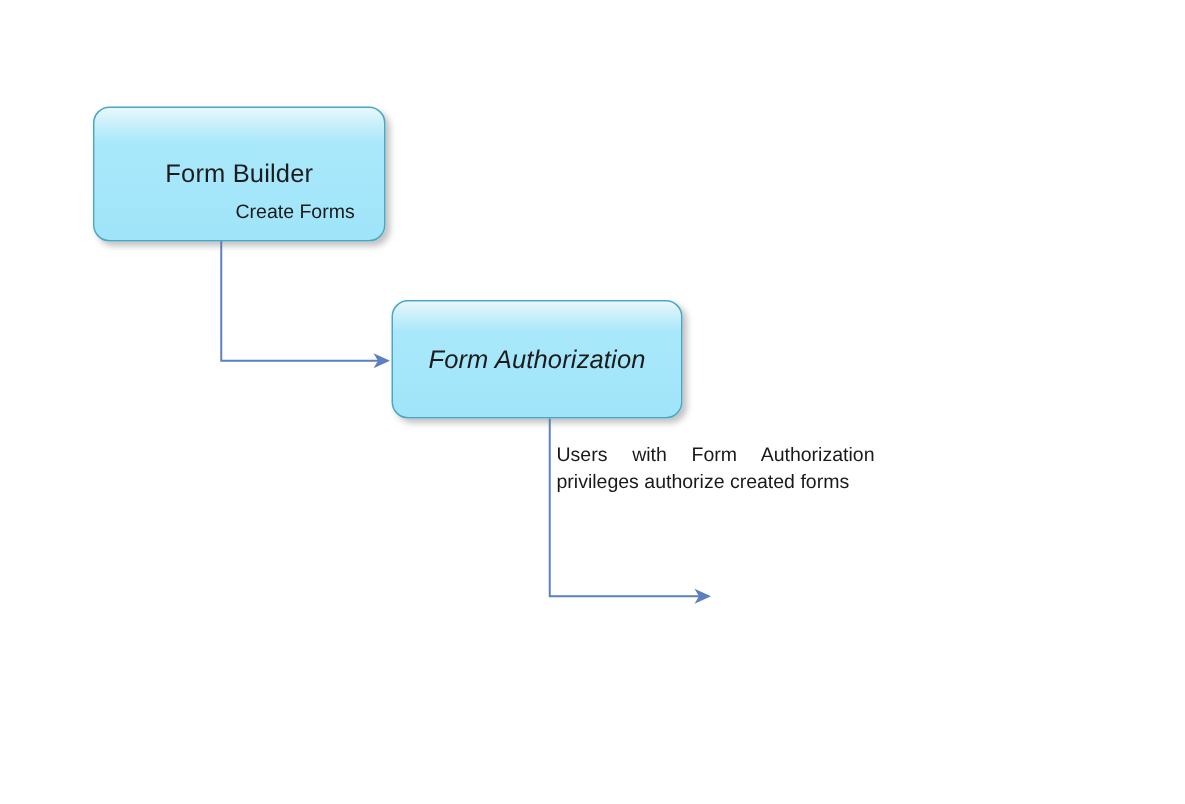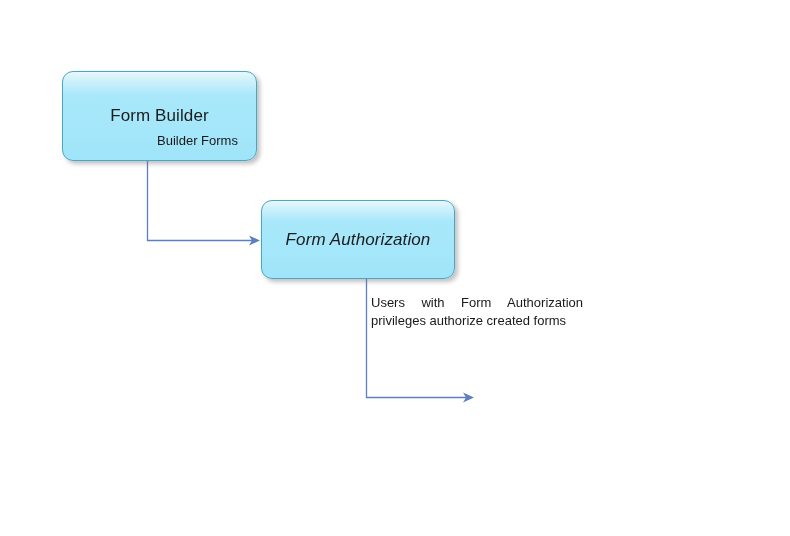--- a/index.html
+++ b/index.html
@@ -115,18 +115,18 @@
 
   <div class="node" id="node-form-builder">
     <span class="node-label">Form Builder</span>
   </div>
 
   <div class="node" id="node-form-authorization">
     <span class="node-label">Form Authorization</span>
   </div>
 
 
-  <div class="edge-label" id="label-create-forms">Builder Forms</div>
+  <div class="edge-label" id="label-create-forms">Create Forms</div>
 
   <div class="edge-label" id="label-authorize">Users with Form Authorization privileges authorize created forms</div>
 
 
 </div>
 
 </body></html>

